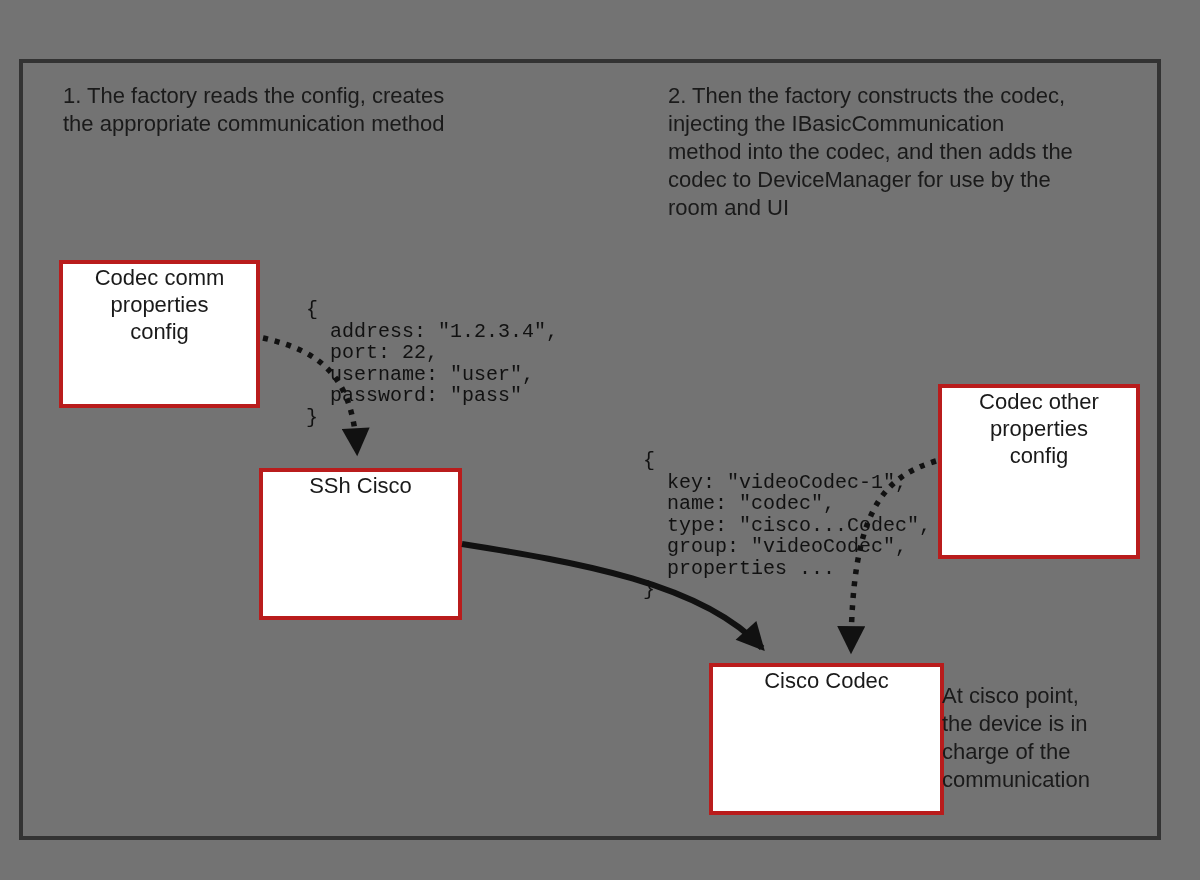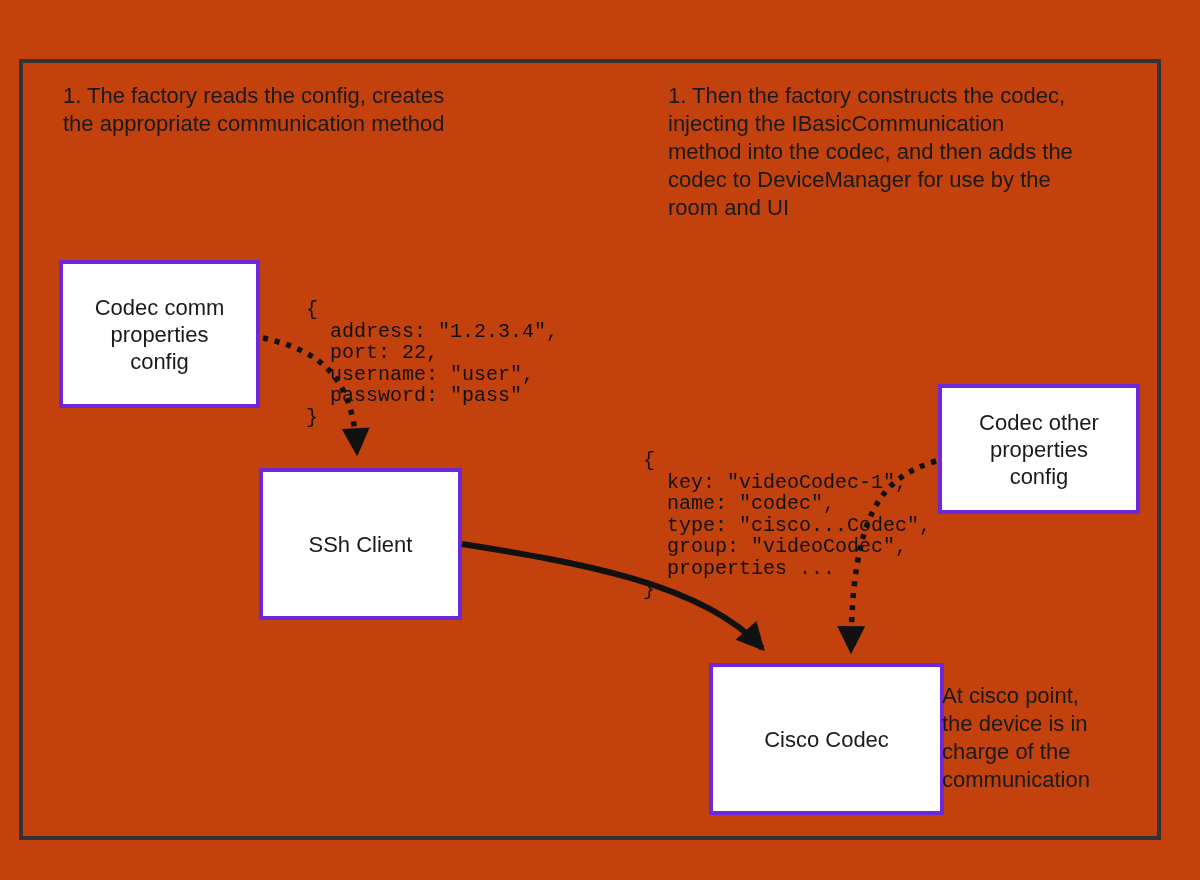--- a/index.html
+++ b/index.html
@@ -1,79 +1,79 @@
 <!DOCTYPE html>
 <html><head>
 <meta charset="utf-8">
 <style>
   html,body{margin:0;padding:0;background:#fff;}
   .canvas{
-    position:relative;width:1200px;height:880px;background:#c2410c;
+    position:relative;width:1200px;height:880px;background:#737373;
     overflow:hidden;font-family:"Liberation Sans",sans-serif;color:#1a1a1a;
   }
   .frame{
     position:absolute;left:19px;top:59px;width:1142px;height:781px;
     border:4px solid #333333;box-sizing:border-box;background:transparent;
   }
   .note{
     position:absolute;font-size:22px;line-height:28px;color:#1a1a1a;
     white-space:pre-line;
   }
   .note.step1{left:63px;top:82px;}
   .note.step2{left:668px;top:82px;}
   .note.final{left:942px;top:682px;}
   .node{
-    position:absolute;border:4px solid #6d28d9;background:#ffffff;
-    box-sizing:border-box;display:flex;align-items:center;justify-content:center;
+    position:absolute;border:4px solid #b91c1c;background:#ffffff;
+    box-sizing:border-box;display:flex;align-items:flex-start;justify-content:center;
     text-align:center;font-size:22px;line-height:27px;
   }
   .node span{white-space:pre-line;}
   .node.codec-comm{left:59px;top:260px;width:201px;height:148px;}
   .node.ssh-client{left:259px;top:468px;width:203px;height:152px;}
-  .node.codec-other{left:938px;top:384px;width:202px;height:130px;}
+  .node.codec-other{left:938px;top:384px;width:202px;height:175px;}
   .node.cisco-codec{left:709px;top:663px;width:235px;height:152px;}
   .code{
     position:absolute;margin:0;font-family:"Liberation Mono",monospace;
     font-size:20px;line-height:21.5px;color:#111111;white-space:pre;
   }
   .code.comm{left:306px;top:299px;}
   .code.codec{left:643px;top:450px;}
   svg.arrows{position:absolute;left:0;top:0;pointer-events:none;}
 </style>
 </head>
 <body>
 
 <div class="canvas">
 
   <div class="frame"></div>
 
   <div class="note step1">1. The factory reads the config, creates
 the appropriate communication method</div>
 
-  <div class="note step2">1. Then the factory constructs the codec,
+  <div class="note step2">2. Then the factory constructs the codec,
 injecting the IBasicCommunication
 method into the codec, and then adds the
 codec to DeviceManager for use by the
 room and UI</div>
 
   <div class="node codec-comm">
     <span>Codec comm
 properties
 config</span>
   </div>
 
   <pre class="code comm">{
   address: "1.2.3.4",
   port: 22,
   username: "user",
   password: "pass"
 }</pre>
 
   <div class="node ssh-client">
-    <span>SSh Client</span>
+    <span>SSh Cisco</span>
   </div>
 
   <pre class="code codec">{
   key: "videoCodec-1",
   name: "codec",
   type: "cisco...Codec",
   group: "videoCodec",
   properties ...
 }</pre>
 

